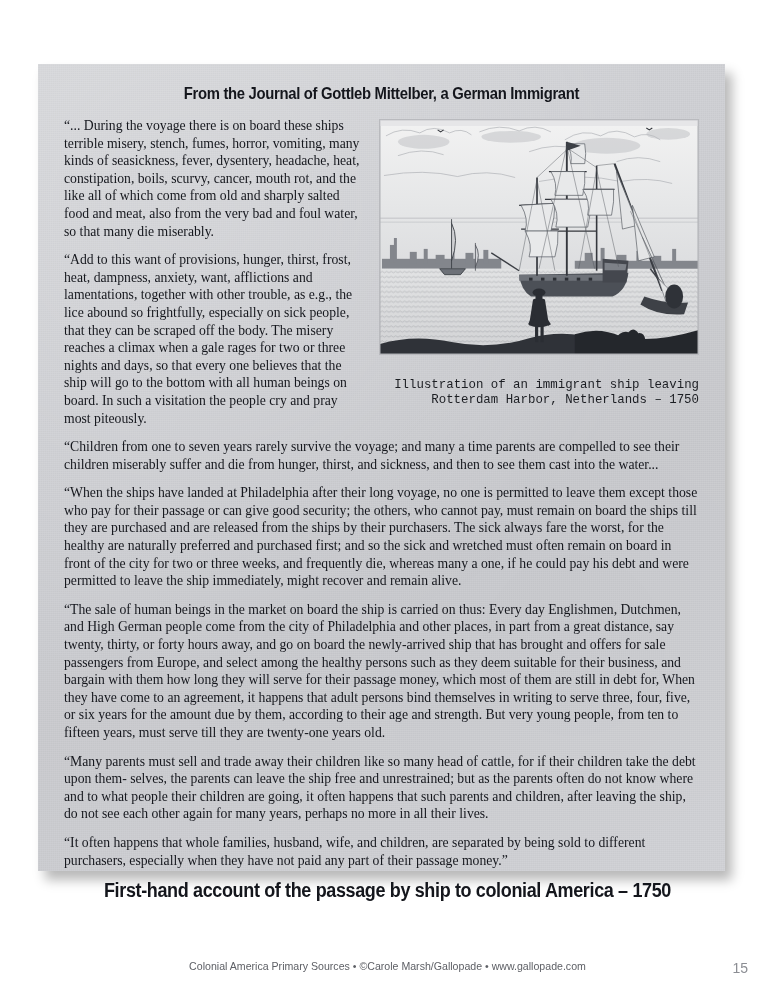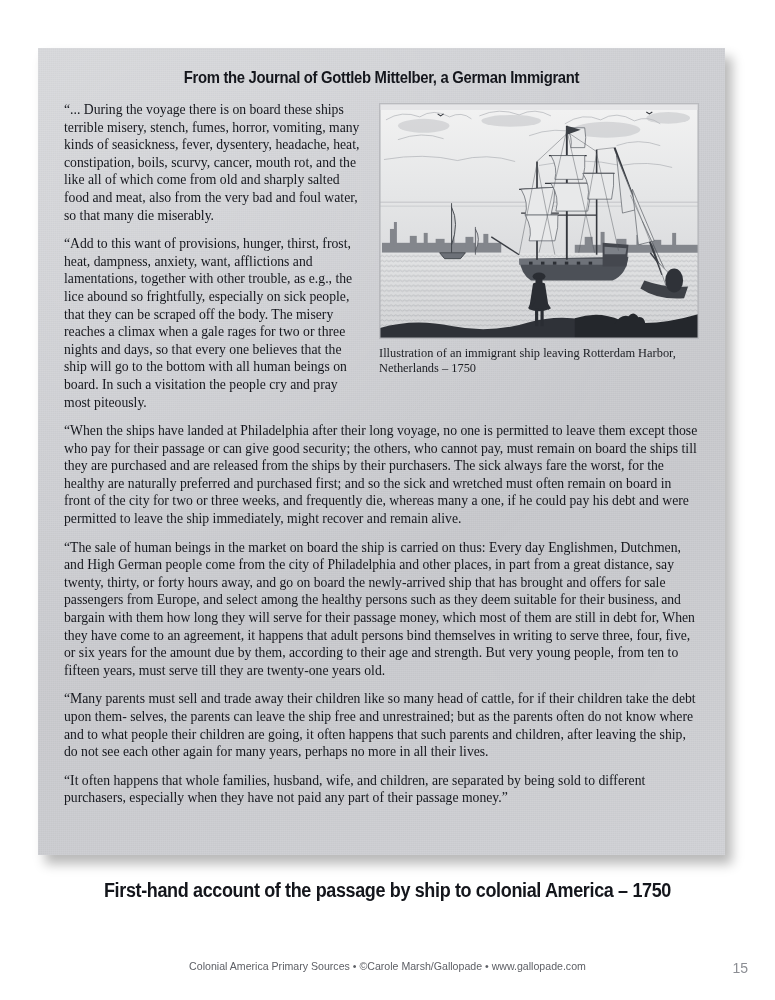--- a/index.html
+++ b/index.html
@@ -12,21 +12,21 @@
     height: 1000px;
     position: relative;
     overflow: hidden;
     font-family: "Liberation Serif", serif;
   }
 
   
   #page-panel {
     position: absolute;
     left: 38px;
-    top: 48px;
+    top: 64px;
     width: 687px;
     height: 807px;
     background:
       linear-gradient(155deg, #d6d7da 0%, #cfd0d4 30%, #c9cace 60%, #d2d3d7 100%);
     box-shadow: 7px 9px 11px rgba(0,0,0,0.28);
   }
   
   #page-panel::after {
     content: "";
     position: absolute;
@@ -72,26 +72,26 @@
     height: 236px;
     position: relative;
     overflow: hidden;
     background: #e9eaec;
     border: 1px solid #b9babe;
     box-sizing: border-box;
   }
   .illustration svg { display: block; width: 100%; height: 100%; }
 
   .figure-caption {
-    font-family: Liberation Serif, serif;
+    font-family: Liberation Mono, monospace;
     font-size: 12.4px;
     line-height: 1.22;
     color: #1c1e23;
-    text-align: left;
-    margin-top: 7px;
+    text-align: right;
+    margin-top: 23px;
   }
 
   
   .body-text p {
     margin: 0 0 11px 0;
     font-family: "Liberation Serif", serif;
     font-size: 13.7px;
     line-height: 1.285;
     color: #15171d;
     text-align: left;
@@ -317,20 +317,21 @@
           <rect x="0" y="0" width="320" height="6" fill="#dcdde0" opacity="0.55"></rect>
         </svg>
       </div>
       <div class="figure-caption">Illustration of an immigrant ship leaving Rotterdam Harbor, Netherlands – 1750</div>
     </div>
 
     <div class="body-text">
       <p>“... During the voyage there is on board these ships terrible misery, stench, fumes, horror, vomiting, many kinds of seasickness, fever, dysentery, headache, heat, constipation, boils, scurvy, cancer, mouth rot, and the like all of which come from old and sharply salted food and meat, also from the very bad and foul water, so that many die miserably.</p>
       <p>“Add to this want of provisions, hunger, thirst, frost, heat, dampness, anxiety, want, afflictions and lamentations, together with other trouble, as e.g., the lice abound so frightfully, especially on sick people, that they can be scraped off the body. The misery reaches a climax when a gale rages for two or three nights and days, so that every one believes that the ship will go to the bottom with all human beings on board. In such a visitation the people cry and pray most piteously.</p>
       <div class="clearer"></div>
+      <p>“Children from one to seven years rarely survive the voyage; and many a time parents are compelled to see their children miserably suffer and die from hunger, thirst, and sickness, and then to see them cast into the water...</p>
       <p>“When the ships have landed at Philadelphia after their long voyage, no one is permitted to leave them except those who pay for their passage or can give good security; the others, who cannot pay, must remain on board the ships till they are purchased and are released from the ships by their purchasers. The sick always fare the worst, for the healthy are naturally preferred and purchased first; and so the sick and wretched must often remain on board in front of the city for two or three weeks, and frequently die, whereas many a one, if he could pay his debt and were permitted to leave the ship immediately, might recover and remain alive.</p>
       <p>“The sale of human beings in the market on board the ship is carried on thus: Every day Englishmen, Dutchmen, and High German people come from the city of Philadelphia and other places, in part from a great distance, say twenty, thirty, or forty hours away, and go on board the newly-arrived ship that has brought and offers for sale passengers from Europe, and select among the healthy persons such as they deem suitable for their business, and bargain with them how long they will serve for their passage money, which most of them are still in debt for, When they have come to an agreement, it happens that adult persons bind themselves in writing to serve three, four, five, or six years for the amount due by them, according to their age and strength. But very young people, from ten to fifteen years, must serve till they are twenty-one years old.</p>
       <p>“Many parents must sell and trade away their children like so many head of cattle, for if their children take the debt upon them- selves, the parents can leave the ship free and unrestrained; but as the parents often do not know where and to what people their children are going, it often happens that such parents and children, after leaving the ship, do not see each other again for many years, perhaps no more in all their lives.</p>
       <p>“It often happens that whole families, husband, wife, and children, are separated by being sold to different purchasers, especially when they have not paid any part of their passage money.”</p>
     </div>
 
   </div>
 </div>
 
 <div class="bottom-heading">First-hand account of the passage by ship to colonial America – 1750</div>

